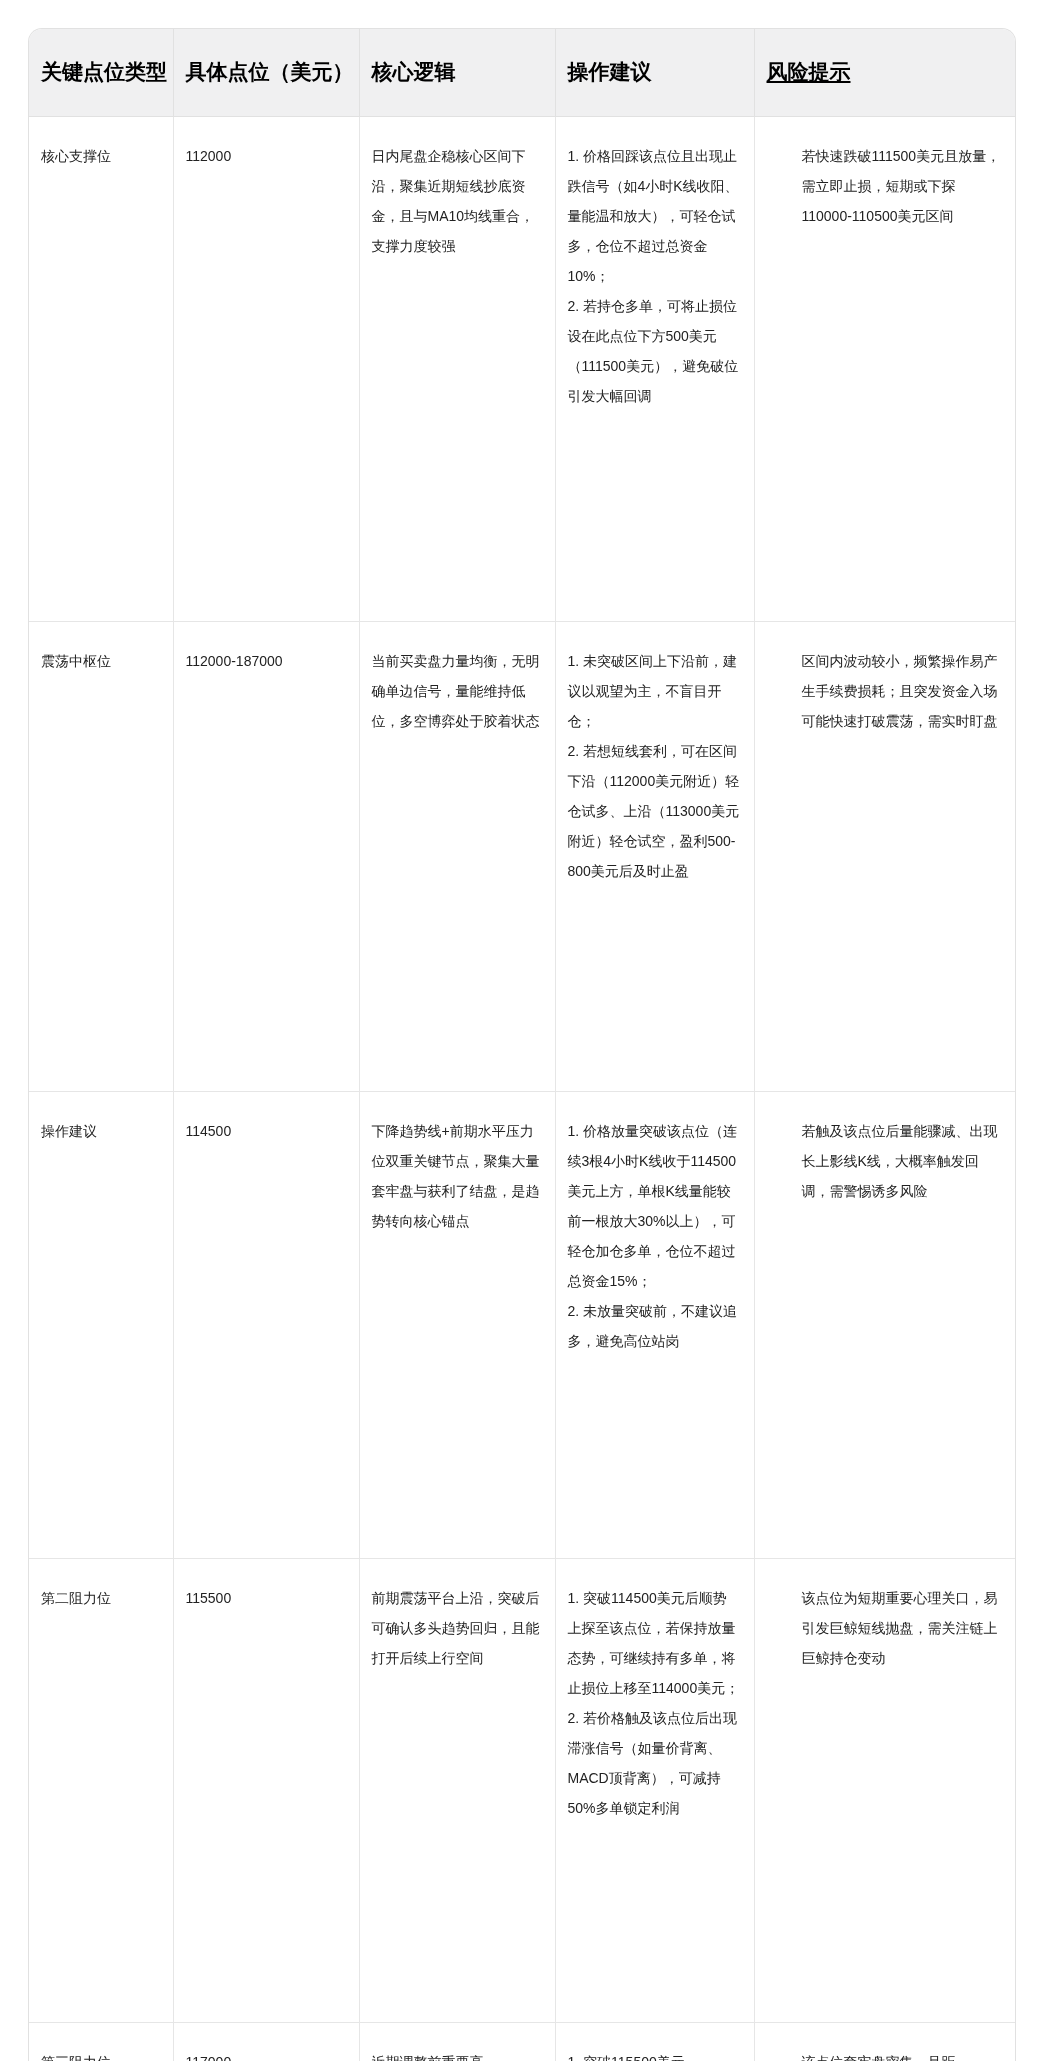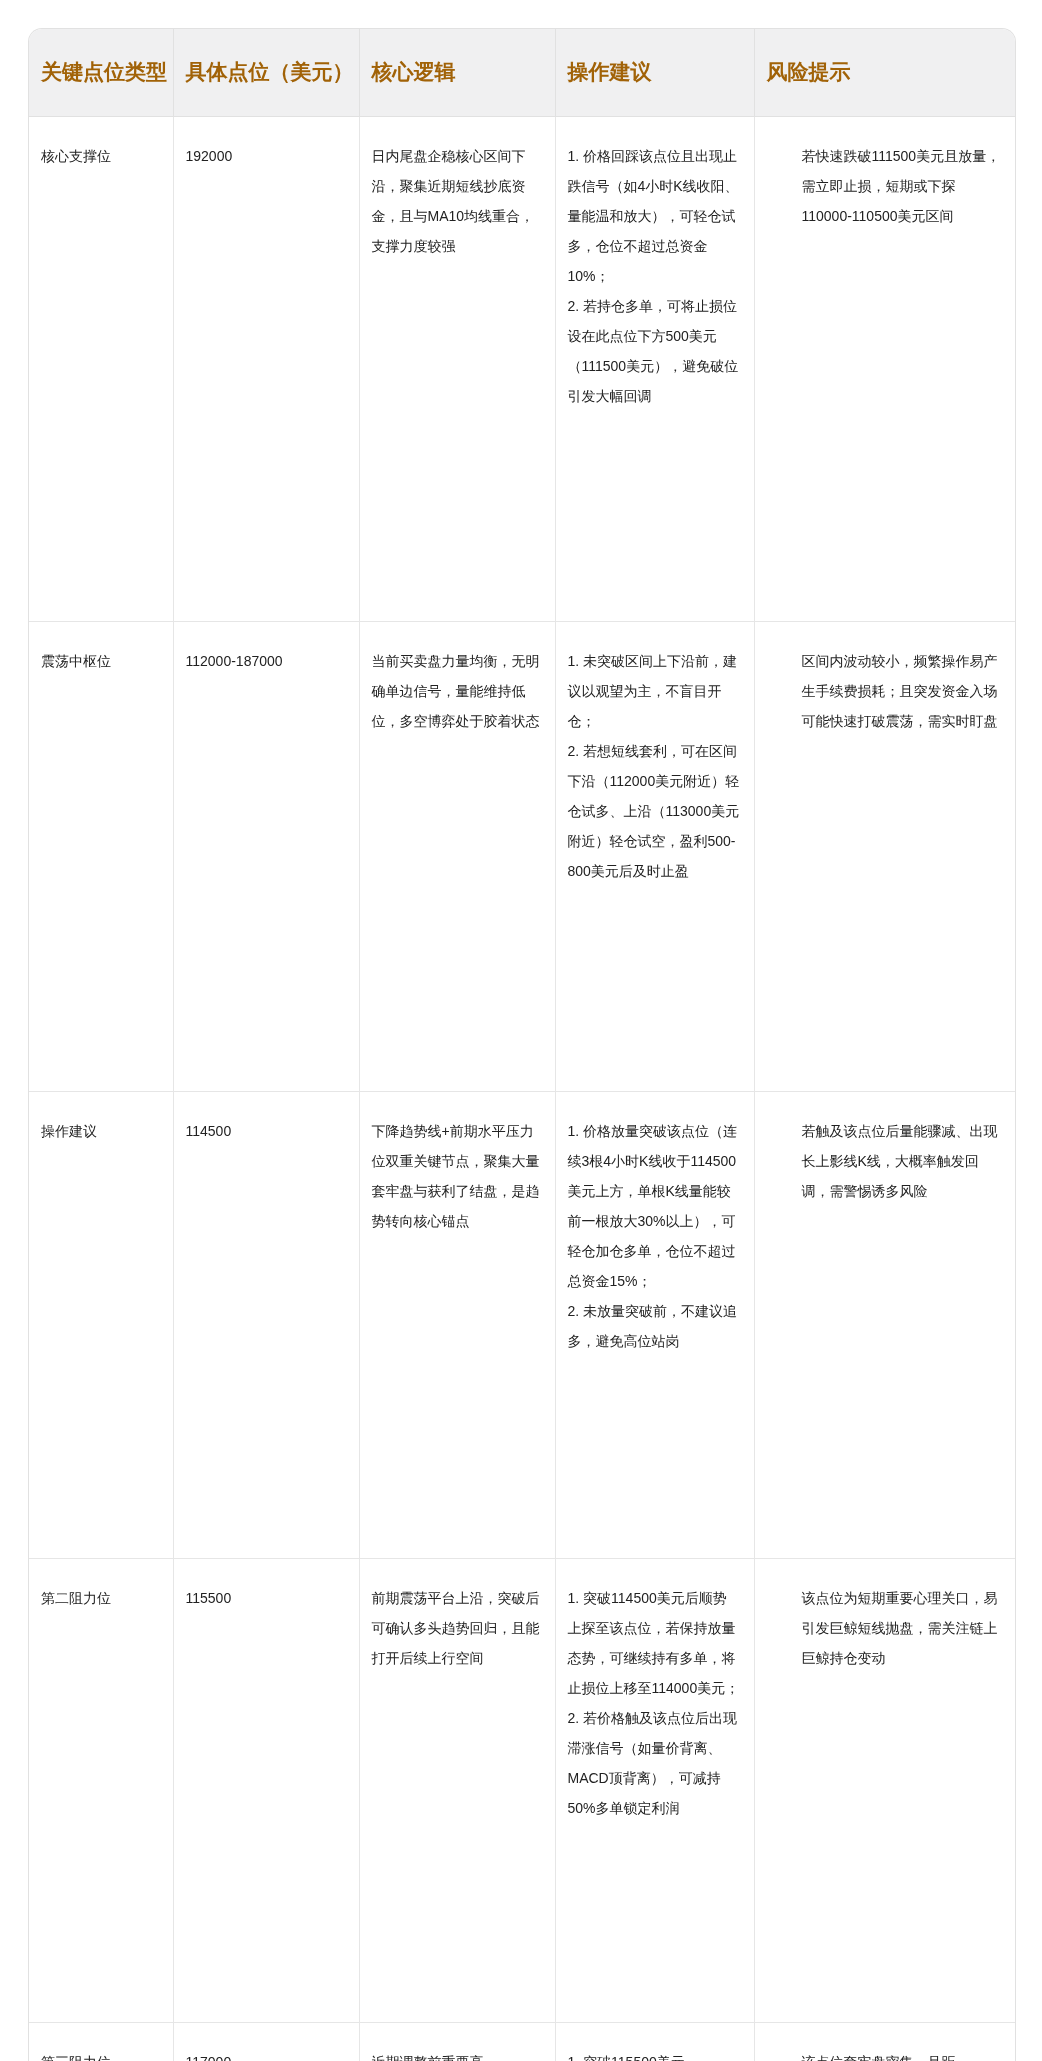--- a/index.html
+++ b/index.html
@@ -35,29 +35,29 @@
   col.c2 { width: 186px; }
   col.c3 { width: 196px; }
   col.c4 { width: 199px; }
   col.c5 { width: 263px; }
 
   thead tr { height: 87px; }
   thead th {
     background: #f0f0f1;
     font-size: 21px;
     font-weight: 600;
-    color: #a16207;
+    color: #000000;
     text-align: left;
     vertical-align: middle;
     padding: 0 12px;
     white-space: nowrap;
     border-right: 1px solid #e1e1e1;
     border-bottom: 1px solid #e1e1e1;
   }
-  thead th:last-child { border-right: none; }
+  thead th:last-child { border-right: none; text-decoration: underline; }
 
   tbody td {
     font-size: 14px;
     line-height: 30px;
     color: #222222;
     vertical-align: top;
     text-align: left;
     padding: 24px 13px 24px 12px;
     border-right: 1px solid #e6e6e6;
     border-bottom: 1px solid #e6e6e6;
@@ -92,21 +92,21 @@
           <th>关键点位类型</th>
           <th>具体点位（美元）</th>
           <th>核心逻辑</th>
           <th>操作建议</th>
           <th>风险提示</th>
         </tr>
       </thead>
       <tbody>
         <tr class="r1">
           <td>核心支撑位</td>
-          <td>192000</td>
+          <td>112000</td>
           <td>日内尾盘企稳核心区间下沿，聚集近期短线抄底资金，且与MA10均线重合，支撑力度较强</td>
           <td>1. 价格回踩该点位且出现止跌信号（如4小时K线收阳、量能温和放大），可轻仓试多，仓位不超过总资金10%；
 2. 若持仓多单，可将止损位设在此点位下方500美元（111500美元），避免破位引发大幅回调</td>
           <td>若快速跌破111500美元且放量，需立即止损，短期或下探110000-110500美元区间</td>
         </tr>
         <tr class="r2">
           <td>震荡中枢位</td>
           <td>112000-187000</td>
           <td>当前买卖盘力量均衡，无明确单边信号，量能维持低位，多空博弈处于胶着状态</td>
           <td>1. 未突破区间上下沿前，建议以观望为主，不盲目开仓；

